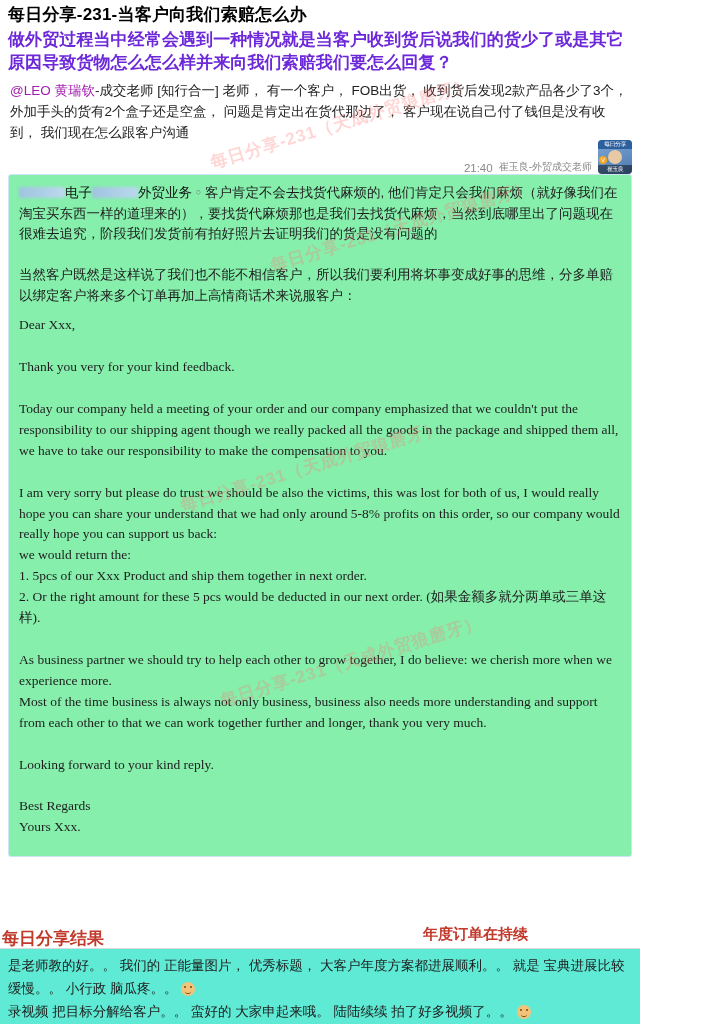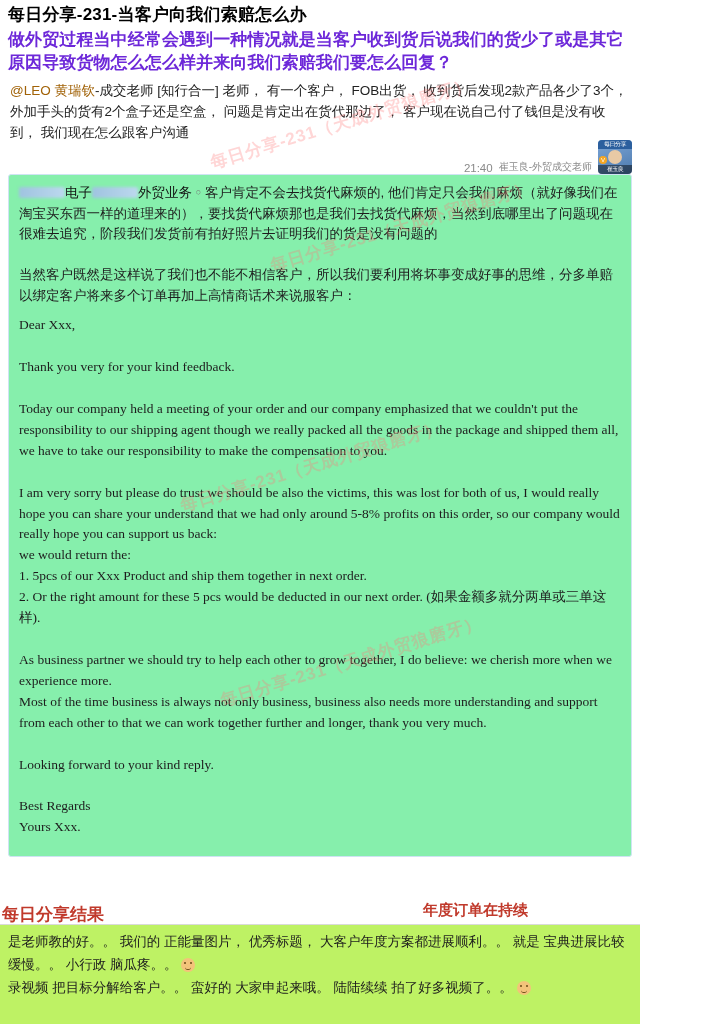--- a/index.html
+++ b/index.html
@@ -44,21 +44,21 @@
   }
 
   
   .question {
     padding: 6px 10px 4px 10px;
     font-size: 13.5px;
     line-height: 1.55;
     color: #222;
   }
   .mention {
-    color: #a16207;
+    color: #a21caf;
   }
   .circle-o {
     font-size: 9px;
     vertical-align: 2px;
     color: #777;
   }
 
   
   .meta-row {
     display: flex;
@@ -180,23 +180,23 @@
     pointer-events: none;
     letter-spacing: 1px;
   }
 
   
   .footer {
     position: absolute;
     left: 0;
     right: 0;
     bottom: 0;
-    background: #bef264;
+    background: #5eead4;
     border-top: 1px solid #dadada;
-    padding: 6px 8px 24px 8px;
+    padding: 6px 8px 0 8px;
     box-sizing: border-box;
   }
   .result-label {
     position: absolute;
     left: 2px;
     top: -22px;
     font-size: 17px;
     font-weight: bold;
     color: #c0392b;
   }

